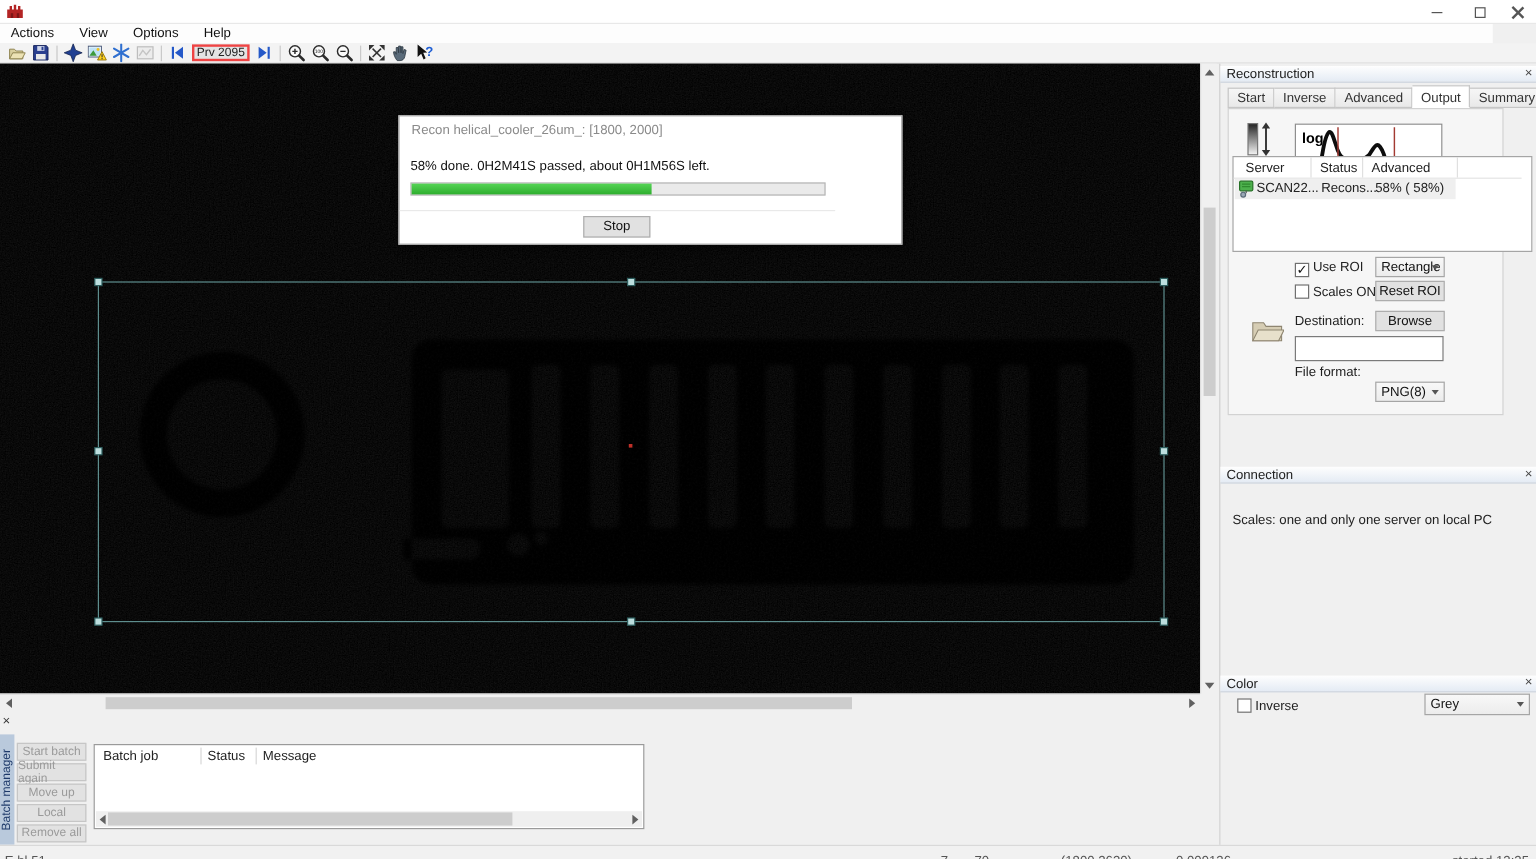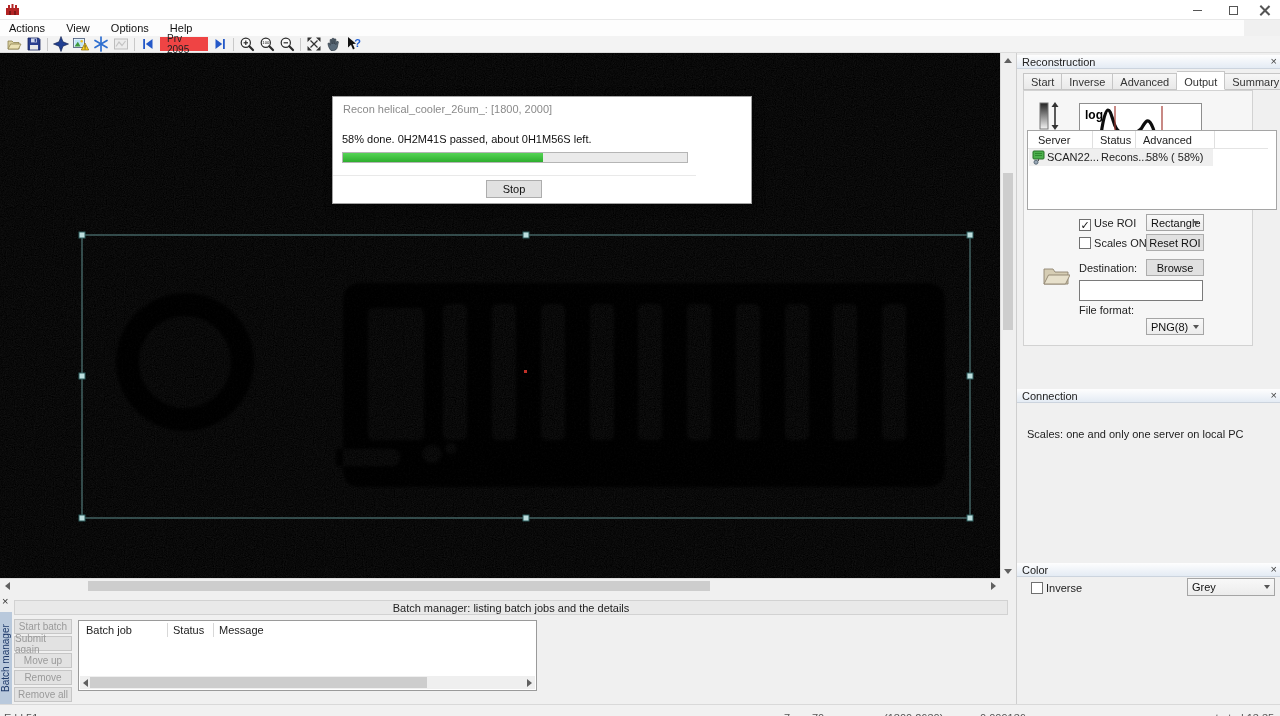--- a/index.html
+++ b/index.html
@@ -15,21 +15,21 @@
   .glyph-close{position:relative;width:10px;height:10px}
   .glyph-close:before,.glyph-close:after{content:"";position:absolute;left:4px;top:-1px;width:1.5px;height:13px;background:#555}
   .glyph-close:before{transform:rotate(45deg)}.glyph-close:after{transform:rotate(-45deg)}
   
   .menubar{left:0;top:20px;width:1244px;height:16px;background:#fdfdfd}
   .menu-item{display:inline-block;padding:2px 9px 0 9px;font-size:11px;color:#111}
   
   .toolbar{left:0;top:36px;width:1280px;height:17px;background:#f3f3f3;border-bottom:1px solid #dcdcdc;display:flex;align-items:center;padding-left:4px}
   .tb-btn{width:20px;height:16px;display:flex;align-items:center;justify-content:center}
   .tb-sep{width:1px;height:13px;background:#c9c9c9;margin:0 3px}
-  .prv-btn{width:48px;height:14px;background:#e4e4e4;border:7px solid #ef4444;font-size:10px;display:flex;align-items:center;justify-content:center;margin:0 2px}
+  .prv-btn{width:48px;height:14px;background:#e4e4e4;border:2px solid #ef4444;font-size:10px;display:flex;align-items:center;justify-content:center;margin:0 2px}
   
   .image-area{left:0;top:53px;width:1000px;height:525px;background:#000;overflow:hidden}
   
   .vscroll{left:1000px;top:53px;width:14px;height:525px;background:#f0f0f0;border-left:1px solid #ddd}
   .hscroll{left:0;top:578px;width:1000px;height:14px;background:#f0f0f0;border-top:1px solid #ddd}
   .thumb{background:#cdcdcd}
   .tri{width:0;height:0}
   .tri-up{border-left:4px solid transparent;border-right:4px solid transparent;border-bottom:5px solid #606060}
   .tri-down{border-left:4px solid transparent;border-right:4px solid transparent;border-top:5px solid #606060}
   .tri-left{border-top:4px solid transparent;border-bottom:4px solid transparent;border-right:5px solid #606060}
@@ -401,25 +401,24 @@
       <span>Grey</span>
       <span class="caret"></span>
     </div>
 </div>
 
 <div class="a batch-region">
   <div class="a" style="left:2px;top:3px;font-size:11px;color:#333">×</div>
   <div class="a bm-strip">
       <span>Batch manager</span>
     </div>
-  <div class="a bm-hdr">Batch manager:  listing batch jobs and the details</div>
   <div class="a bm-btn" style="top:27px">Start batch</div>
   <div class="a bm-btn" style="top:44px">Submit again</div>
   <div class="a bm-btn" style="top:61px">Move up</div>
-  <div class="a bm-btn" style="top:78px">Remove</div>
+  <div class="a bm-btn" style="top:78px">Local</div>
   <div class="a bm-btn" style="top:95px">Remove all</div>
   <div class="a bm-table">
     <span style="position:absolute;left:7px;top:3px">Batch job</span>
     <span style="position:absolute;left:94px;top:3px">Status</span>
     <span style="position:absolute;left:140px;top:3px">Message</span>
     <div style="position:absolute;left:88px;top:2px;width:1px;height:14px;background:#d8d8d8"></div>
     <div style="position:absolute;left:134px;top:2px;width:1px;height:14px;background:#d8d8d8"></div>
     <div class="bm-scroll">
       <div class="tri tri-left" style="margin-left:3px"></div>
       <div class="thumb" style="position:absolute;left:10px;top:1px;width:337px;height:11px"></div>

